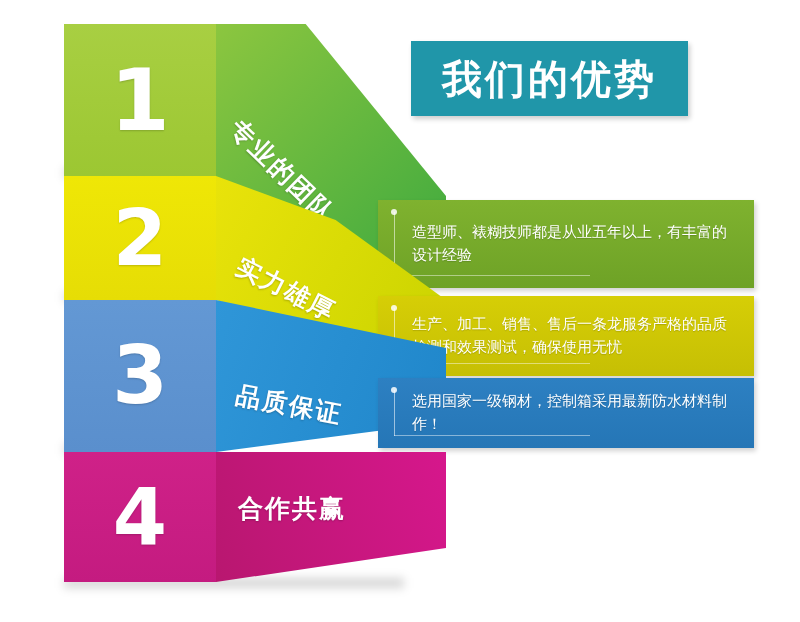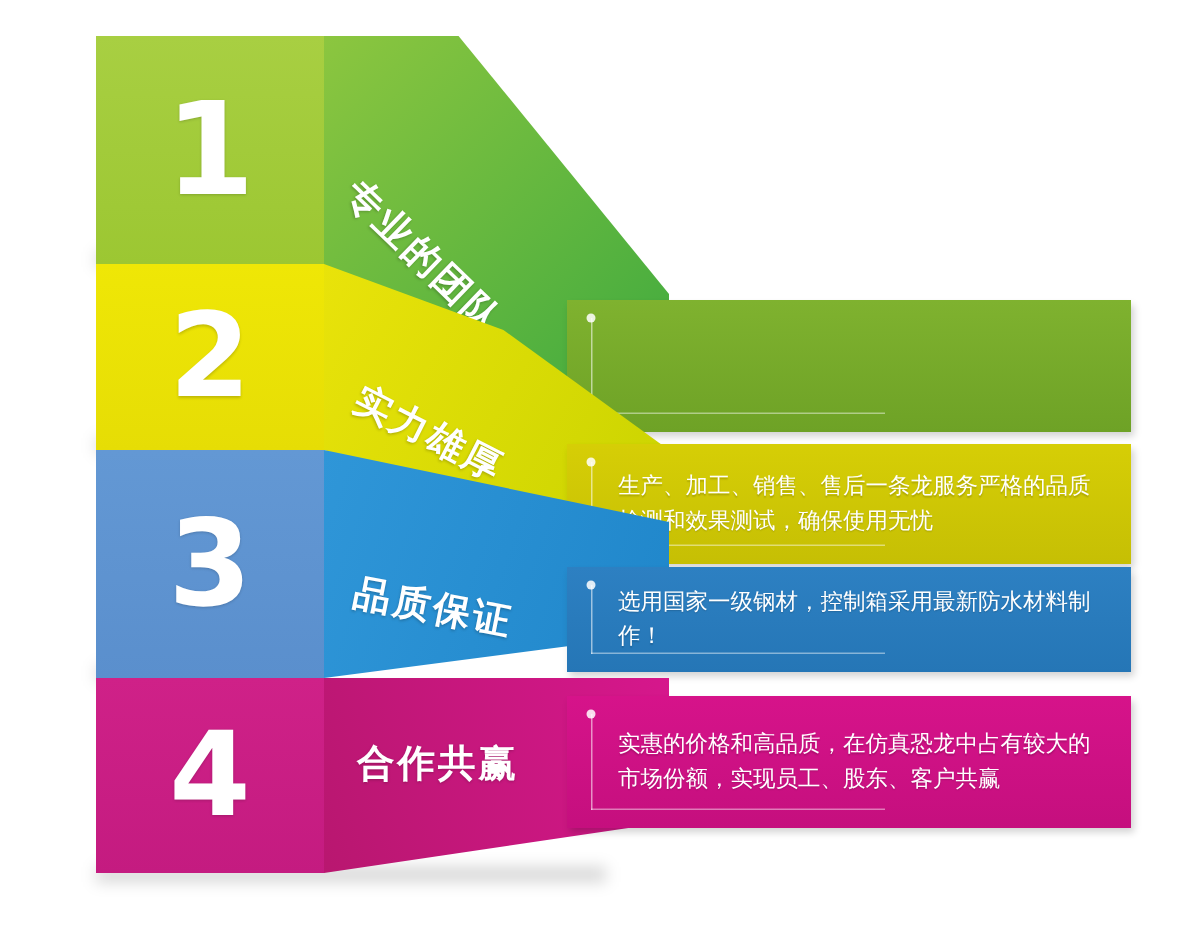--- a/index.html
+++ b/index.html
@@ -199,32 +199,36 @@
     position: absolute;
     background: rgba(0,0,0,0.16);
     filter: blur(5px);
   }
 </style>
 </head>
 <body>
 
 <div id="stage">
 
+  <div id="title-banner">
+    <span id="title-text">我们的优势</span>
+  </div>
 
   <div class="row" id="row1">
     <div class="blockshadow" style="left:64px; top:168px; width:152px; height:10px;"></div>
     <div class="num-box">
       <span class="num">1</span>
     </div>
     <div class="wing">
       <span class="wing-label">专业的团队</span>
     </div>
     <div class="panel">
       <span class="dot"></span>
       <span class="bracket"></span>
+      <span class="ptext">造型师、裱糊技师都是从业五年以上，有丰富的设计经验</span>
     </div>
   </div>
 
   <div class="row" id="row2">
     <div class="blockshadow" style="left:64px; top:292px; width:152px; height:10px;"></div>
     <div class="num-box">
       <span class="num">2</span>
     </div>
     <div class="wing">
       <span class="wing-label">实力雄厚</span>
@@ -252,20 +256,15 @@
   </div>
 
   <div class="row" id="row4">
     <div class="blockshadow" style="left:64px; top:578px; width:340px; height:10px;"></div>
     <div class="num-box">
       <span class="num">4</span>
     </div>
     <div class="wing">
       <span class="wing-label">合作共赢</span>
     </div>
-    <div class="panel">
-      <span class="dot"></span>
-      <span class="bracket"></span>
-      <span class="ptext">实惠的价格和高品质，在仿真恐龙中占有较大的市场份额，实现员工、股东、客户共赢</span>
-    </div>
   </div>
 
 </div>
 
 </body></html>

